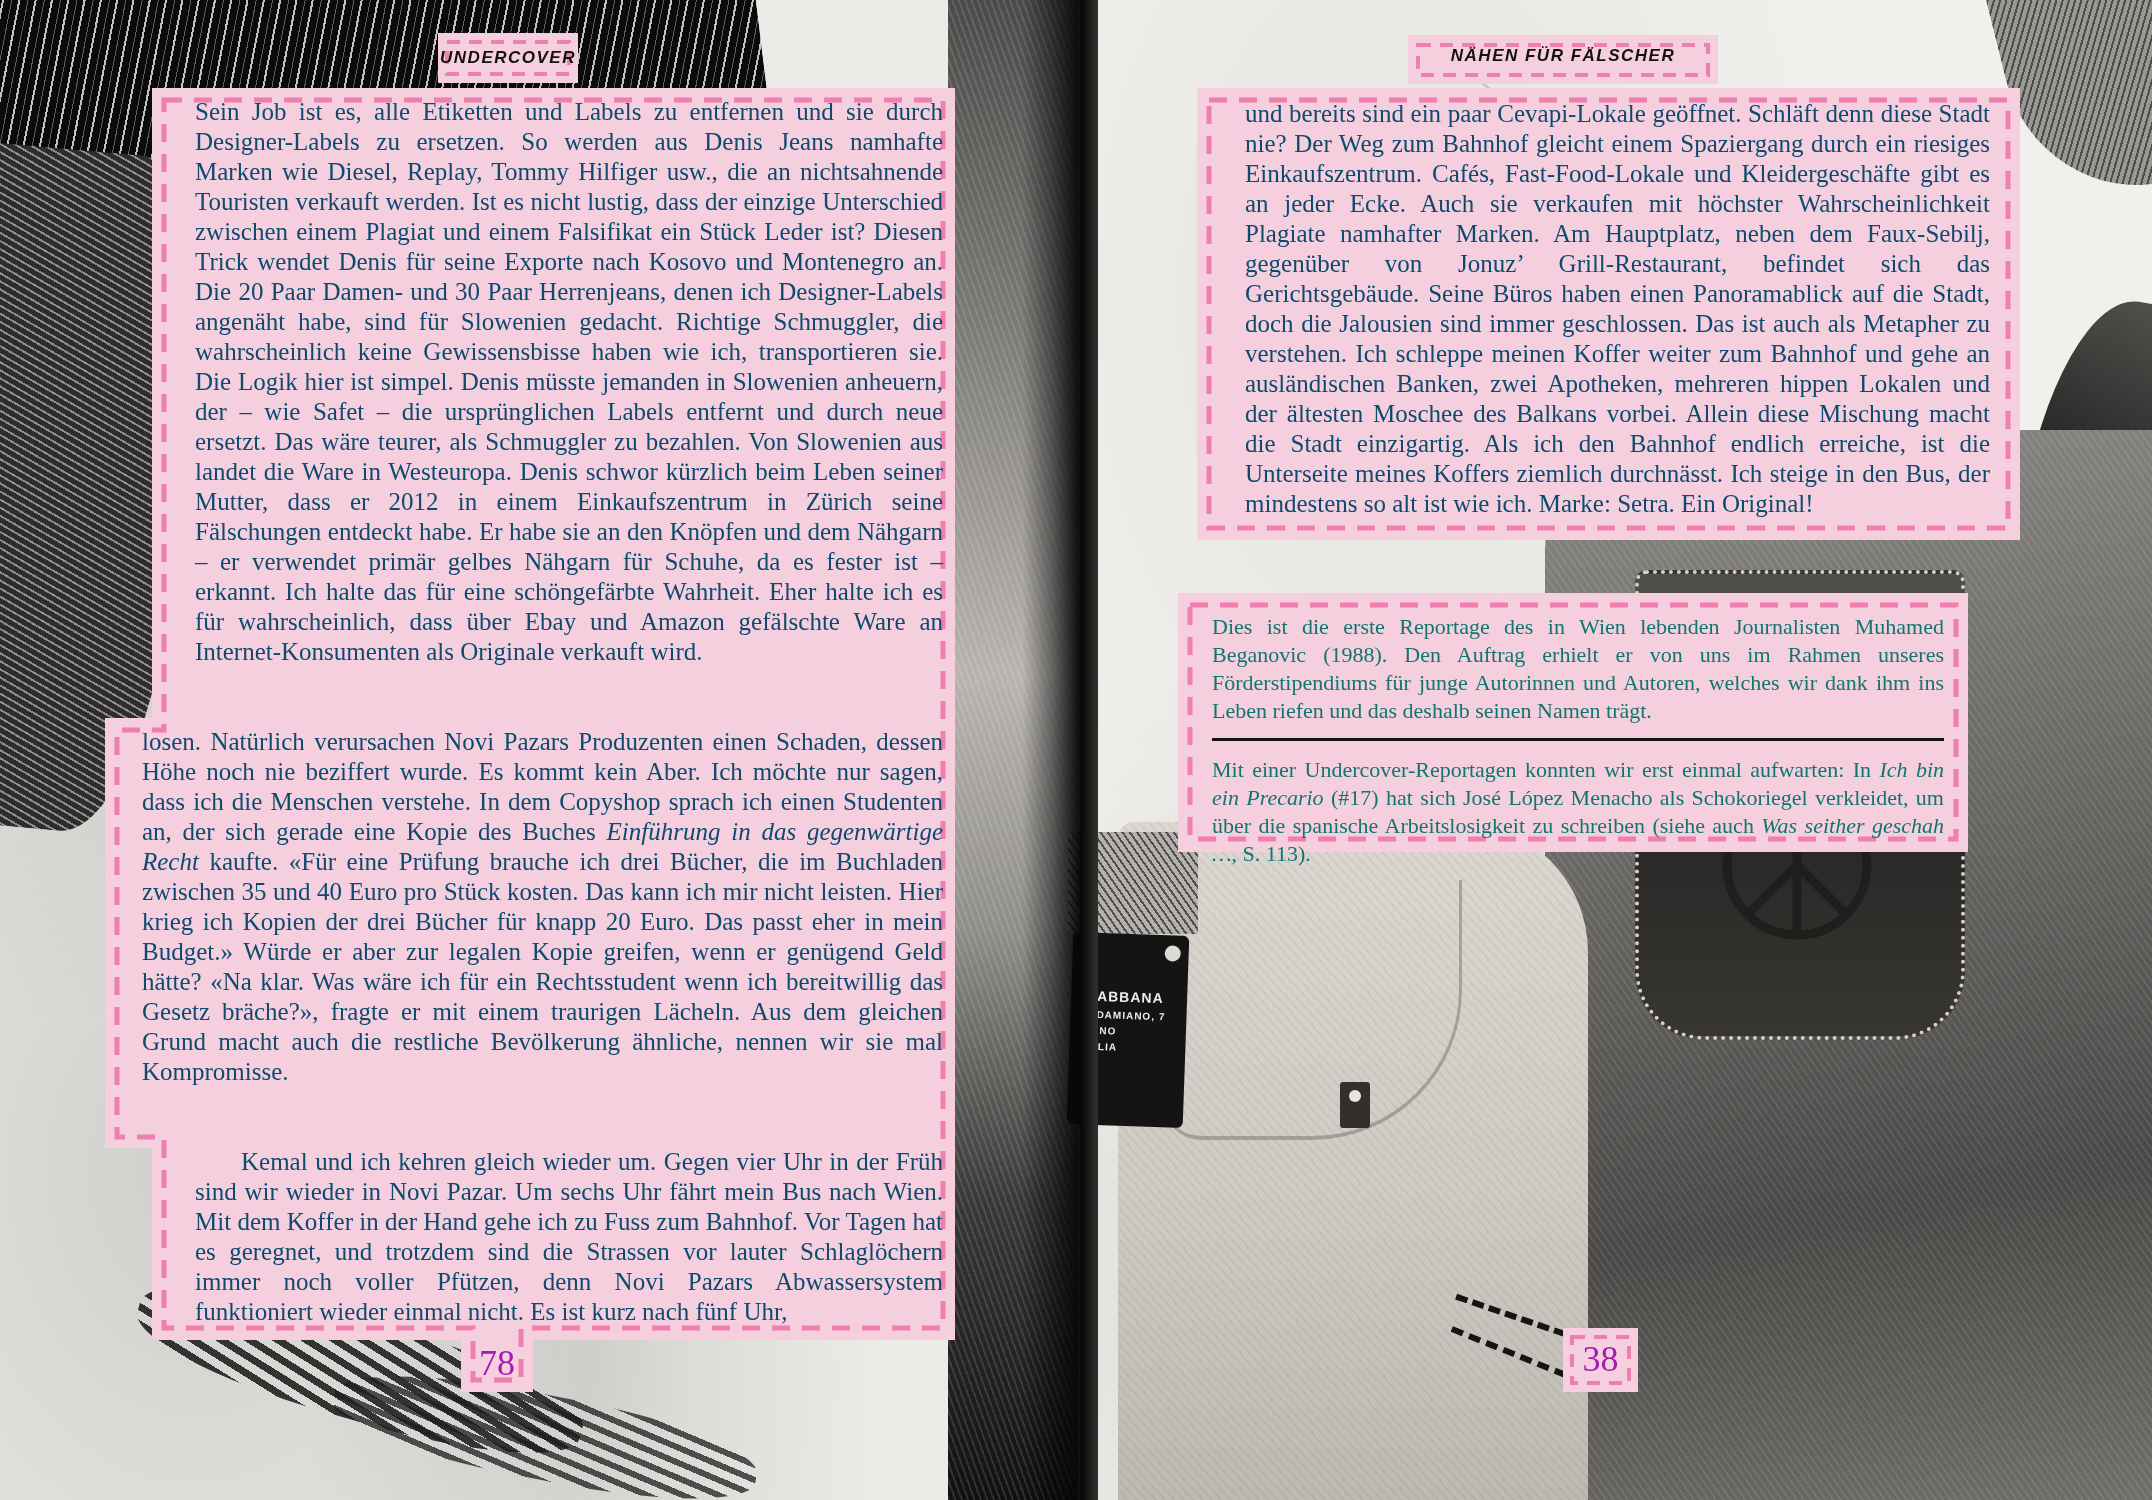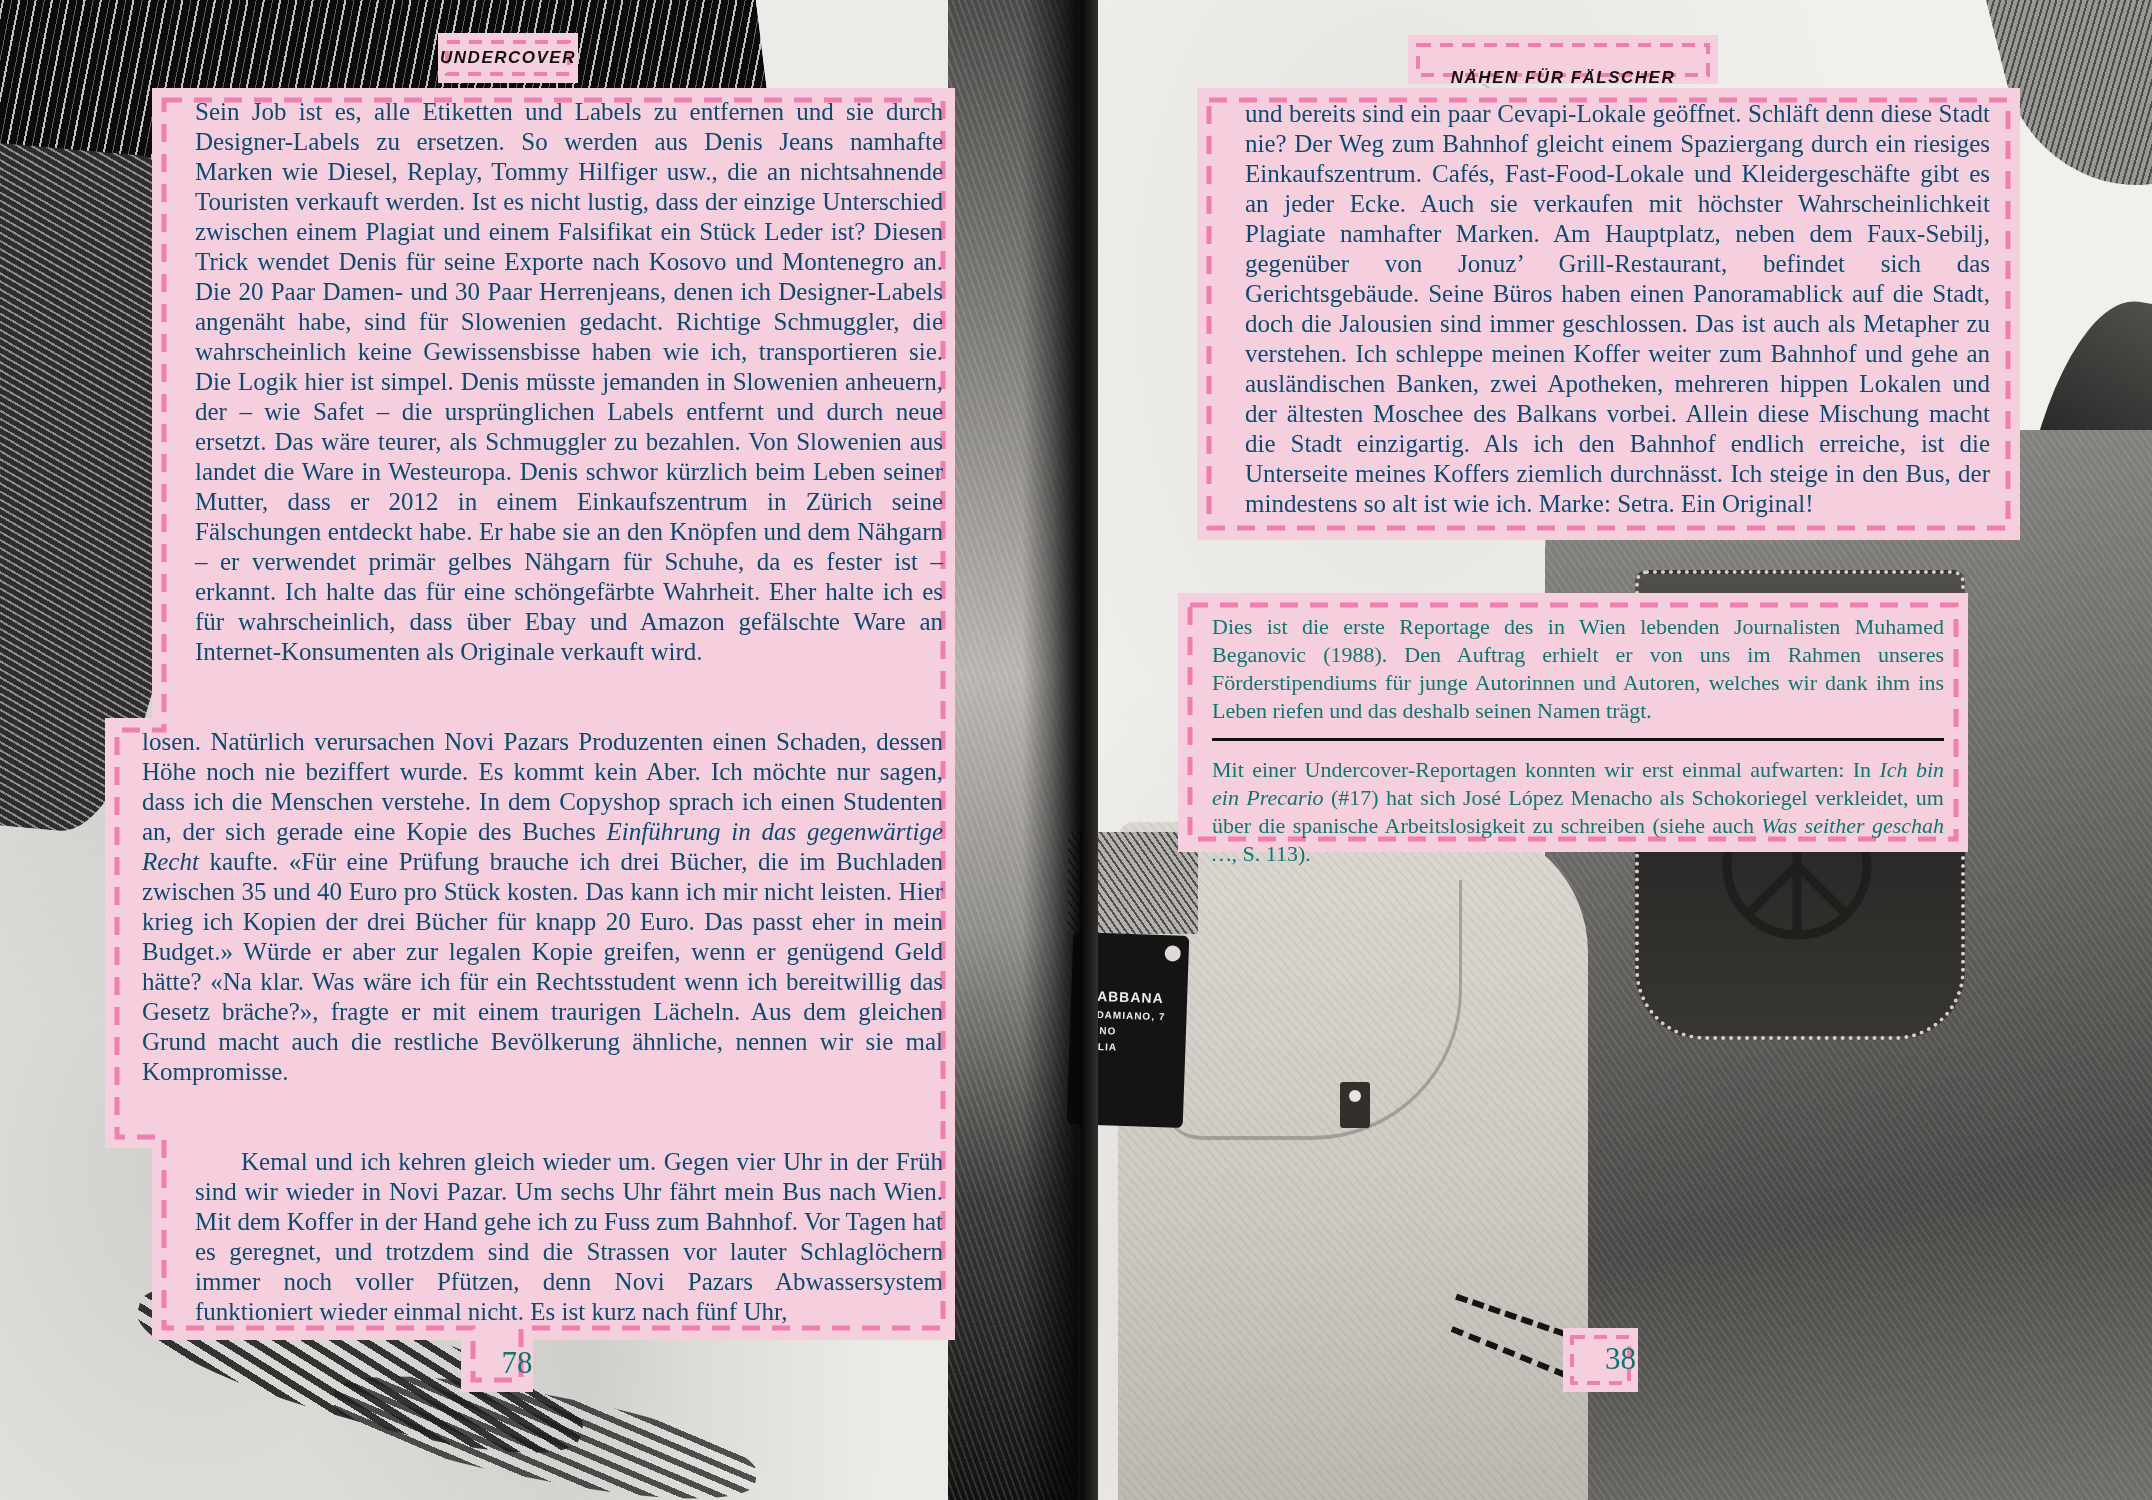--- a/index.html
+++ b/index.html
@@ -108,37 +108,37 @@
   .fill-naehen{left:1408px;top:35px;width:310px;height:49px;}
   .fill-79{left:1563px;top:1328px;width:75px;height:64px;}
 
   #dash-overlay{left:0;top:0;width:2152px;height:1500px;pointer-events:none;}
 
   
   .runhead{display:flex;align-items:center;justify-content:center;
     font-family:"Liberation Sans","DejaVu Sans",sans-serif;
     font-weight:bold;font-style:italic;font-size:17px;letter-spacing:1.5px;color:#141210;}
   .head-undercover{left:438px;top:33px;width:140px;height:50px;}
-  .head-naehen{left:1408px;top:53px;width:310px;height:49px;border-radius:9px;}
+  .head-naehen{left:1408px;top:31px;width:310px;height:49px;border-radius:9px;}
 
   .bodytext{font-size:25px;line-height:30px;text-align:justify;color:#0c4a6e;}
   .bodytext p{margin:0;}
   .indent{text-indent:46px;}
   .text-a{left:195px;top:97px;width:748px;height:632px;}
   .text-b{left:142px;top:727px;width:801px;height:422px;}
   .text-c{left:195px;top:1147px;width:748px;height:186px;}
   .text-right{left:1245px;top:99px;width:745px;height:428px;}
 
   .infotext{left:1212px;top:613px;width:732px;font-size:22px;line-height:28px;
     text-align:justify;color:#0f766e;}
   .infotext p{margin:0;}
   .info-divider{border:0;border-top:3px solid #141210;margin:13px 0 15px 0;}
 
   .pagenum{display:flex;align-items:center;justify-content:center;
-    font-size:31px;color:#0f766e;margin-left:20px;}
+    font-size:36px;color:#a21caf;}
   .num-78{left:461px;top:1338px;width:72px;height:50px;}
   .num-79{left:1563px;top:1328px;width:75px;height:62px;}
 </style>
 </head>
 <body>
 
 <div id="spread">
 
   <div class="abs bg-paper-left"></div>
   <div class="abs bg-paper-right"></div>

